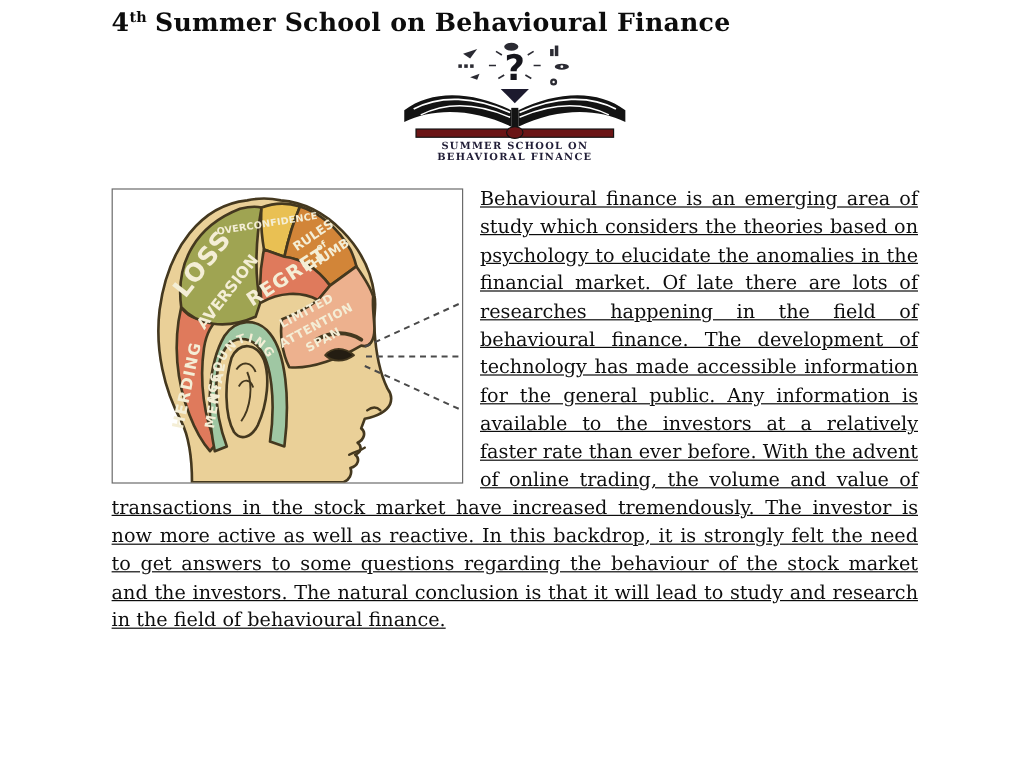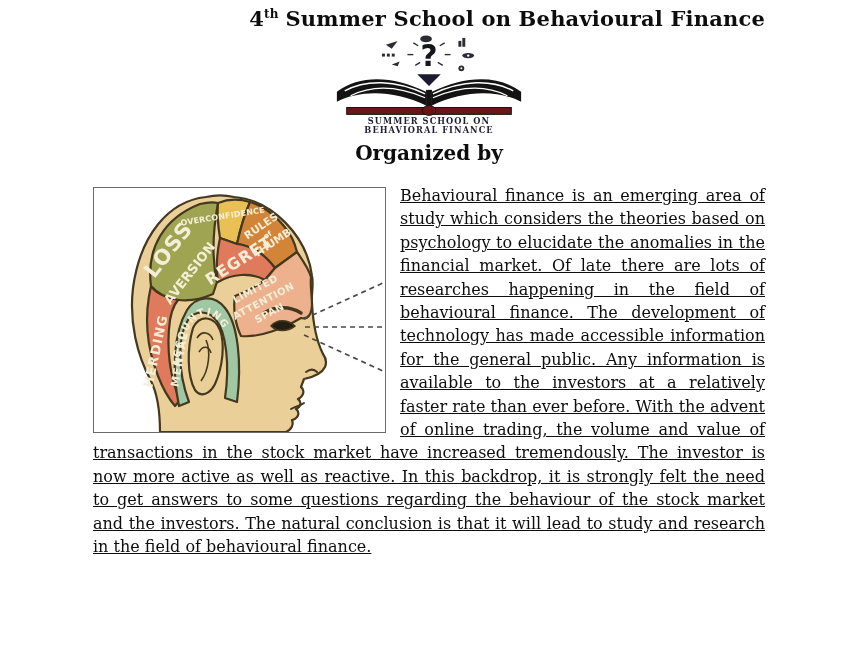--- a/index.html
+++ b/index.html
@@ -2,21 +2,21 @@
 <html><head>
 <meta charset="utf-8">
 <style>
   html,body{margin:0;padding:0;}
   body{
     width:858px;height:651px;background:#ffffff;overflow:hidden;
     font-family:"DejaVu Serif","Liberation Serif",serif;color:#0d0d0d;
   }
   .doc{width:672px;margin:0 auto;}
   .title{
-    text-align:right;font-size:21px;font-weight:bold;margin:6px 0 0 0;
+    text-align:left;font-size:21px;font-weight:bold;margin:6px 0 0 0;
     letter-spacing:.2px;
   }
   .title sup{font-size:12px;}
   .title .rest{margin-left:.32em;}
   .logo-wrap{display:flex;justify-content:center;margin-top:2px;}
   .subhead{
     text-align:center;font-size:20px;font-weight:bold;margin:6px 0 0 0;
   }
   .dept{
     text-align:center;font-size:19.5px;font-weight:bold;line-height:26px;
@@ -92,21 +92,20 @@
         <path d="M 180 64 C 158 53, 132 54, 104 66" fill="none" stroke="#ffffff" stroke-width="1.2"></path>
         <rect x="97" y="58" width="6" height="18" fill="#131313"></rect>
         <rect x="16" y="76" width="168" height="7" stroke="#131313" stroke-width="1" fill="#6b1516"></rect>
         <ellipse cx="100" cy="79" rx="7" ry="5" stroke="#131313" stroke-width="1" fill="#6b1516"></ellipse>
       </g>
       <text class="cap" x="100" y="93" text-anchor="middle" font-size="8.4" font-weight="bold" letter-spacing="1.1" fill="#201d36">SUMMER SCHOOL ON</text>
       <text class="cap" x="100" y="102" text-anchor="middle" font-size="8.4" font-weight="bold" letter-spacing="1.1" fill="#201d36">BEHAVIORAL FINANCE</text>
     </svg>
   </div>
 
-  <h2 class="subhead">Organized by</h2>
 
 
   <div class="body-block">
     <div class="image-frame">
       <svg width="291" height="244" viewBox="0 0 291 244">
         <g stroke-width="2.2" stroke-linejoin="round" stroke="#44381f">
 
           <path d="M 112 9 C 74 13, 46 48, 39 100 C 35 134, 43 167, 57 193
                    C 63 205, 66 222, 66 244 L 192 244
                    C 197 242, 200 237, 198 232 C 205 230, 206 224, 202 221

